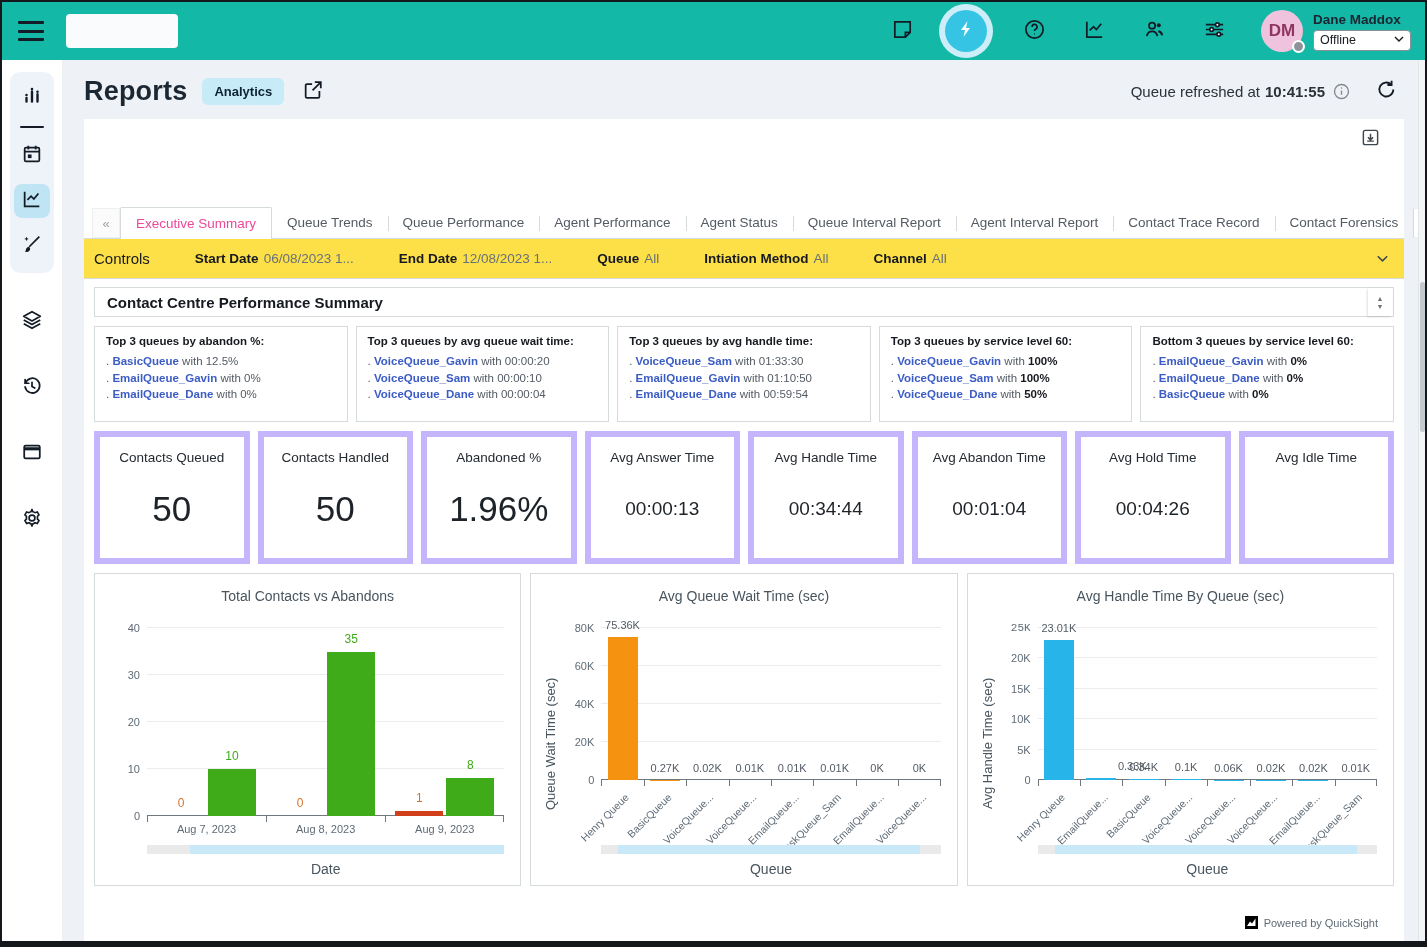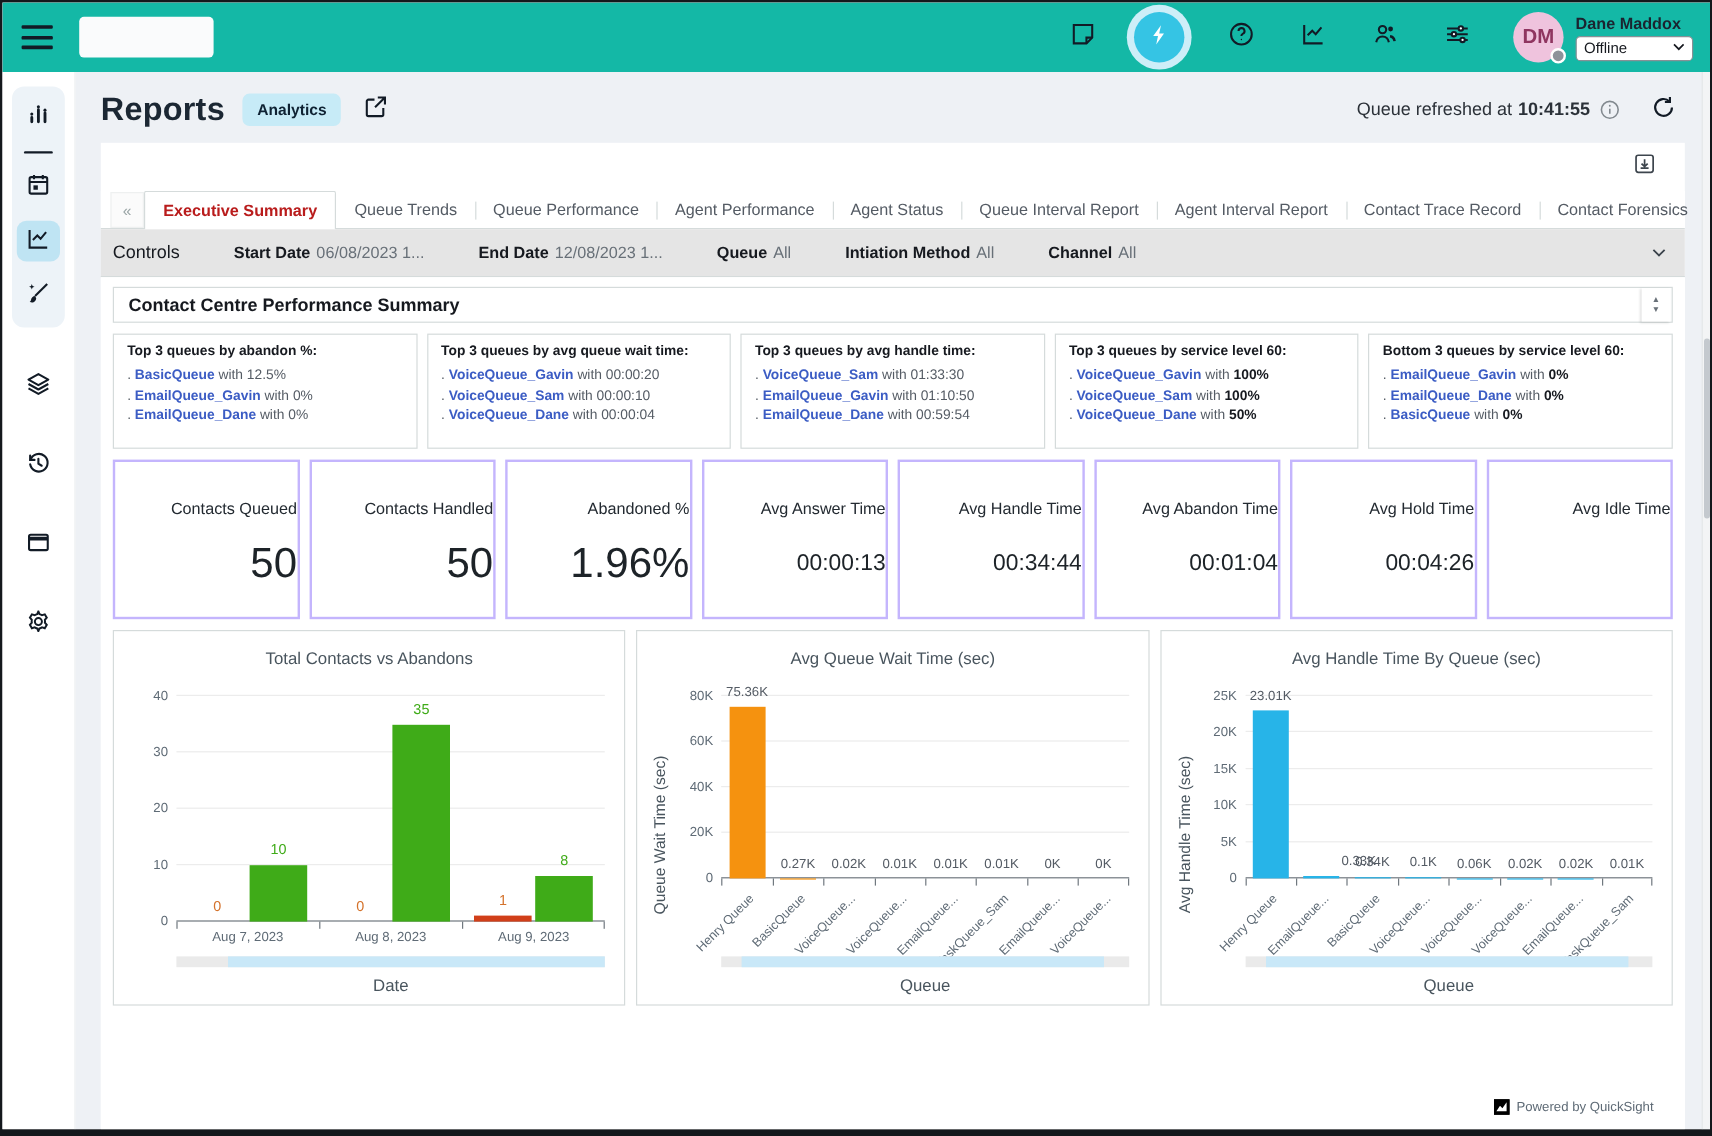--- a/index.html
+++ b/index.html
@@ -64,25 +64,25 @@
   .dl-row { height:40px; display:flex; justify-content:flex-end; align-items:center; padding-right:24px; flex:none; }
   .dl-row svg { width:19px; height:19px; cursor:pointer; }
 
   .tabbar { display:flex; align-items:flex-end; border-bottom:1px solid #d5dbdb; padding-left:8px; flex:none; background:#fff; }
   .tab-scroll { width:28px; height:30px; display:flex; align-items:center; justify-content:center; color:#9aa5a6;
                 background:#fbfbfb; border:1px solid #eef0f0; font-size:13px; cursor:pointer; flex:none; }
   .tab-scroll.right { margin-left:auto; color:#3d454d; border-left:1px solid #d5dbdb; background:#fff; width:32px; }
   .tab { padding:0 15px; height:30px; line-height:30px; font-size:13.5px; color:#545b64; position:relative;
          white-space:nowrap; cursor:pointer; }
   .tab + .tab::before { content:""; position:absolute; left:0; top:8px; height:15px; width:1px; background:#d5dbdb; }
-  .tab.active { font-weight:bold; color:#b91c1c; border:1px solid #d5dbdb; border-bottom:none; background:#fff;
-                height:32px; line-height:31px; margin-bottom:-1px; border-radius:2px 2px 0 0; }
+  .tab.active { font-weight:normal; color:#ec4899; border:1px solid #d5dbdb; border-bottom:none; background:#fff;
+                height:32px; line-height:31px; margin-bottom:-1px; border-radius:2px 2px 0 0;margin-top:48px; }
   .tab.active + .tab::before { display:none; }
 
-  .controls { height:40px; background:#e5e5e5; border-bottom:1px solid #d5dbdb; display:flex; align-items:center;
+  .controls { height:40px; background:#fde047; border-bottom:1px solid #d5dbdb; display:flex; align-items:center;
               padding:0 14px 0 10px; flex:none; }
   .controls-label { font-size:15px; color:#16191f; }
   .filter { margin-left:45px; font-size:13.5px; cursor:pointer; white-space:nowrap; }
   .filter b { color:#16191f; }
   .filter span { color:#687078; margin-left:5px; }
   .controls .chev { margin-left:auto; display:flex; cursor:pointer; }
   .controls .chev svg { width:15px; height:15px; }
 
   .report-body { flex:1; display:flex; flex-direction:column; padding:8px 10px 0; gap:9px; min-height:0; background:#fff; }
 
@@ -93,21 +93,21 @@
   .spinner div { font-size:7px; color:#687078; cursor:pointer; line-height:7px; }
 
   .insight-row { display:flex; gap:8px; height:96px; flex:none; }
   .insight-card { flex:1; border:1px solid #d5dbdb; padding:8px 11px; overflow:hidden; }
   .insight-title { font-size:11.5px; font-weight:bold; color:#16191f; margin-bottom:6px; }
   .insight-item { font-size:11.5px; color:#545b64; line-height:16.5px; white-space:nowrap; }
   .insight-item .q { color:#3b5cc4; font-weight:bold; text-decoration:none; cursor:pointer; }
   .insight-item.boldv .v { color:#16191f; font-weight:bold; }
 
   .kpi-row { display:flex; gap:8px; height:133px; flex:none; }
-  .kpi-card { flex:1; border:2px solid #c4b5fd; display:flex; flex-direction:column; align-items:flex-end; padding-top:31px; }
+  .kpi-card { flex:1; border:6px solid #c4b5fd; display:flex; flex-direction:column; align-items:center; padding-top:13px; }
   .kpi-label { font-size:13.5px; color:#232a31; }
   .kpi-valwrap { flex:1; display:flex; align-items:center; padding-bottom:6px; }
   .kpi-value { font-size:19px; color:#1d2328; }
   .kpi-card.large .kpi-value { font-size:35px; }
 
   .charts-row { display:flex; gap:9px; height:313px; flex:none; }
   .chart-card { flex:1; border:1px solid #d5dbdb; padding:6px 10px 8px; display:flex; flex-direction:column; min-width:0; }
   .chart-title { text-align:center; font-size:14px; color:#49555e; margin:8px 0 6px; flex:none; }
   .chart-area { flex:1; display:flex; min-height:0; }
   .ylabel { width:18px; flex:none; display:flex; align-items:center; justify-content:center; font-size:13px;
@@ -616,21 +616,21 @@
                       <div class="ytick" style="bottom: calc(0% + 0px);">0</div>
                       <div class="gridline" style="bottom: calc(20% - 3.6px);"></div>
                       <div class="ytick" style="bottom: calc(20% - 3.6px);">5K</div>
                       <div class="gridline" style="bottom: calc(40% - 7.2px);"></div>
                       <div class="ytick" style="bottom: calc(40% - 7.2px);">10K</div>
                       <div class="gridline" style="bottom: calc(60% - 10.8px);"></div>
                       <div class="ytick" style="bottom: calc(60% - 10.8px);">15K</div>
                       <div class="gridline" style="bottom: calc(80% - 14.4px);"></div>
                       <div class="ytick" style="bottom: calc(80% - 14.4px);">20K</div>
                       <div class="gridline" style="bottom: calc(100% - 18px);"></div>
-                      <div class="ytick" style="bottom: calc(100% - 18px);">25K</div>
+                      <div class="ytick" style="bottom: calc(100% - 18px); font-family: Liberation Mono, monospace;">25K</div>
                       <div class="bars-row">
                         <div class="bar-slot">
                           <div class="bcol" style="width: 30px;">
                             <div class="bar" style="height: calc(92.04% - 16.5672px); background: rgb(39, 180, 232);"></div>
                             <div class="vlabel" style="color: rgb(84, 91, 100); bottom: calc(92.04% - 10.5672px);">23.01K</div>
                           </div>
                         </div>
                         <div class="bar-slot">
                           <div class="bcol" style="width: 30px;">
                             <div class="bar" style="height: calc(1.32% - 0.2376px); background: rgb(39, 180, 232);"></div>

